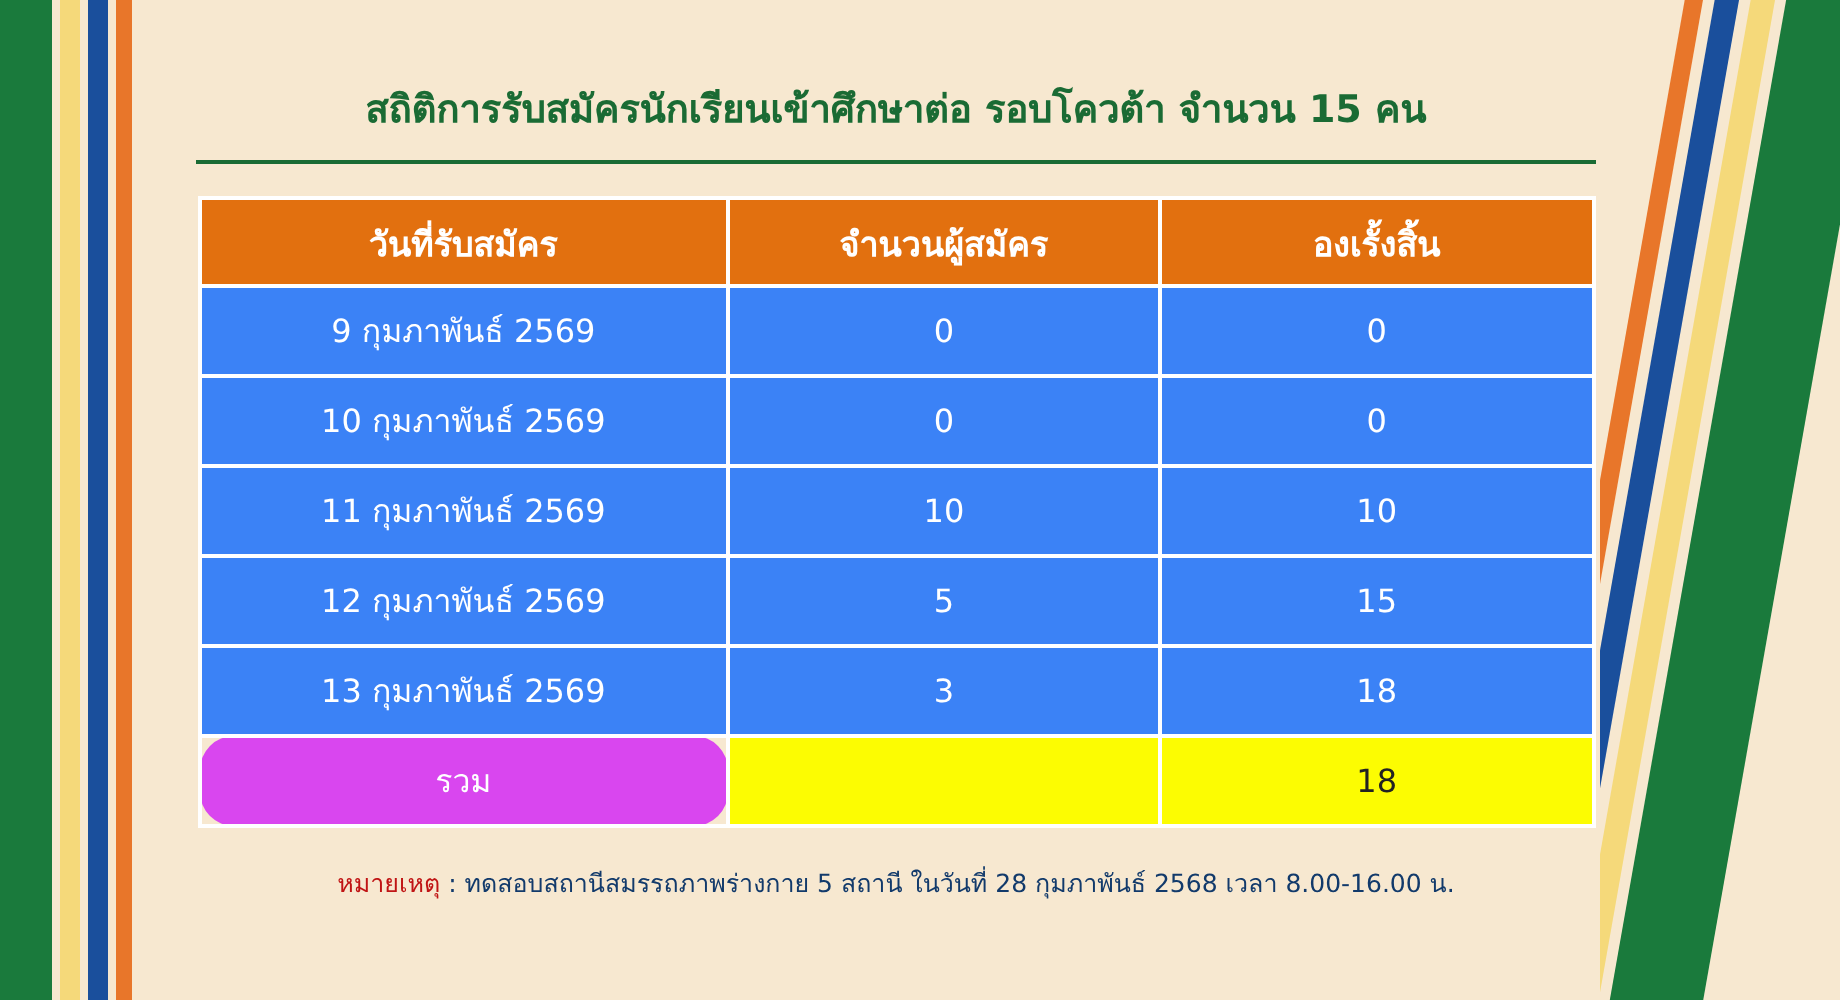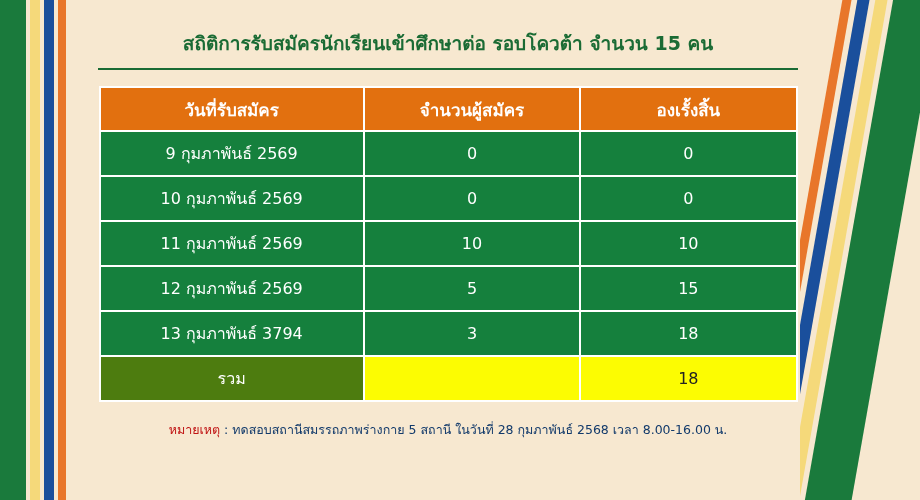--- a/index.html
+++ b/index.html
@@ -64,21 +64,21 @@
   .content {
     position: absolute;
     left: 86px;
     right: 110px;
     top: 0;
     bottom: 0;
   }
 
   .title-block {
     text-align: center;
-    padding-top: 28px;
+    padding-top: 40px;
   }
   .title-line {
     color: #1a6b34;
     font-weight: bold;
     font-size: 19px;
     line-height: 30px;
     letter-spacing: 0px;
   }
   .title-rule {
     margin: 10px auto 0 auto;
@@ -104,26 +104,27 @@
     font-size: 16px;
   }
   table.stats thead th {
     background: #e2700f;
     color: #ffffff;
     font-weight: bold;
     font-size: 17px;
     height: 40px;
   }
   table.stats tbody td {
-    background: #15803d;
+    background: #3b82f6;
     color: #ffffff;
   }
   table.stats tbody tr.total td.label {
-    background: #4d7c0f;
+    background: #d946ef;
     color: #ffffff;
+    border-radius: 17px;
   }
   table.stats tbody tr.total td.val {
     background: #fcfc02;
     color: #222222;
   }
   table.stats tbody tr.total td.sum {
     background: #fcfc02;
     color: #222222;
   }
   .col1 { width: 38%; }
@@ -192,21 +193,21 @@
             <td>11 กุมภาพันธ์ 2569</td>
             <td>10</td>
             <td>10</td>
           </tr>
           <tr>
             <td>12 กุมภาพันธ์ 2569</td>
             <td>5</td>
             <td>15</td>
           </tr>
           <tr>
-            <td>13 กุมภาพันธ์ 3794</td>
+            <td>13 กุมภาพันธ์ 2569</td>
             <td>3</td>
             <td>18</td>
           </tr>
           <tr class="total">
             <td class="label">รวม</td>
             <td class="val"></td>
             <td class="sum">18</td>
           </tr>
         </tbody>
       </table>

